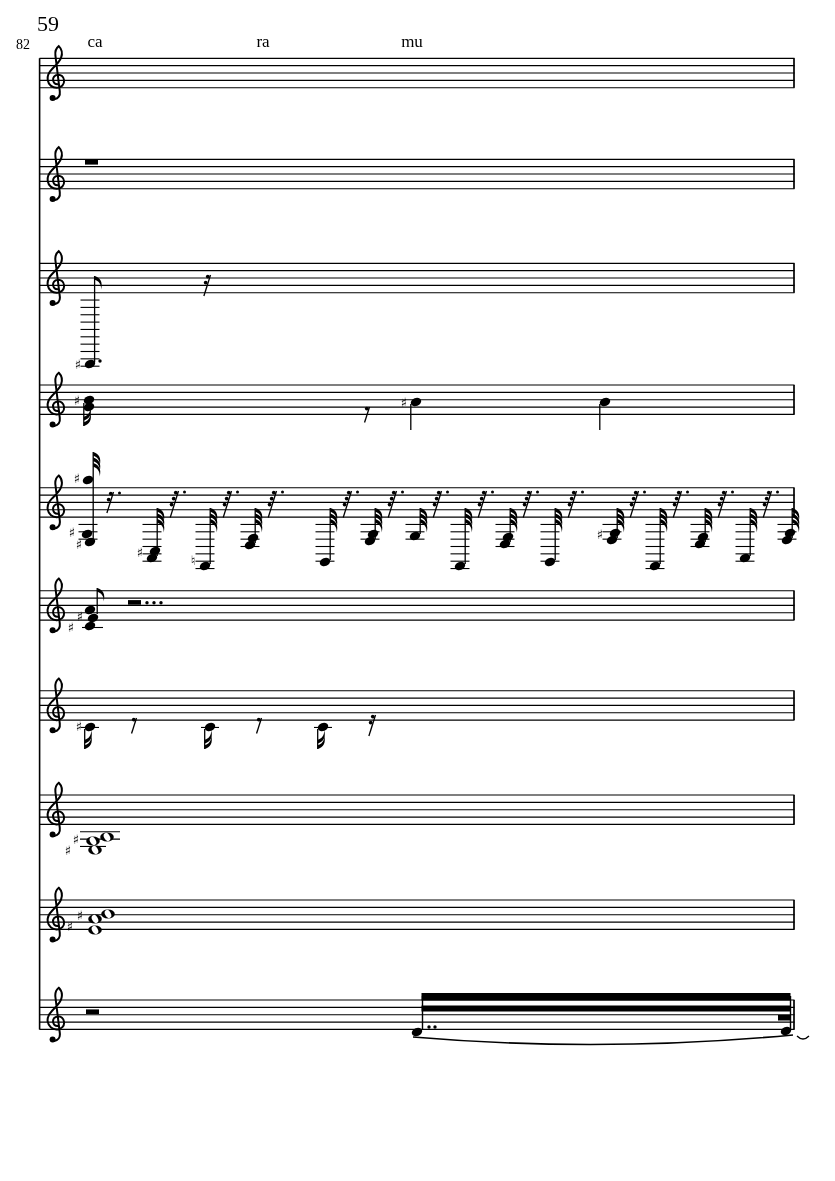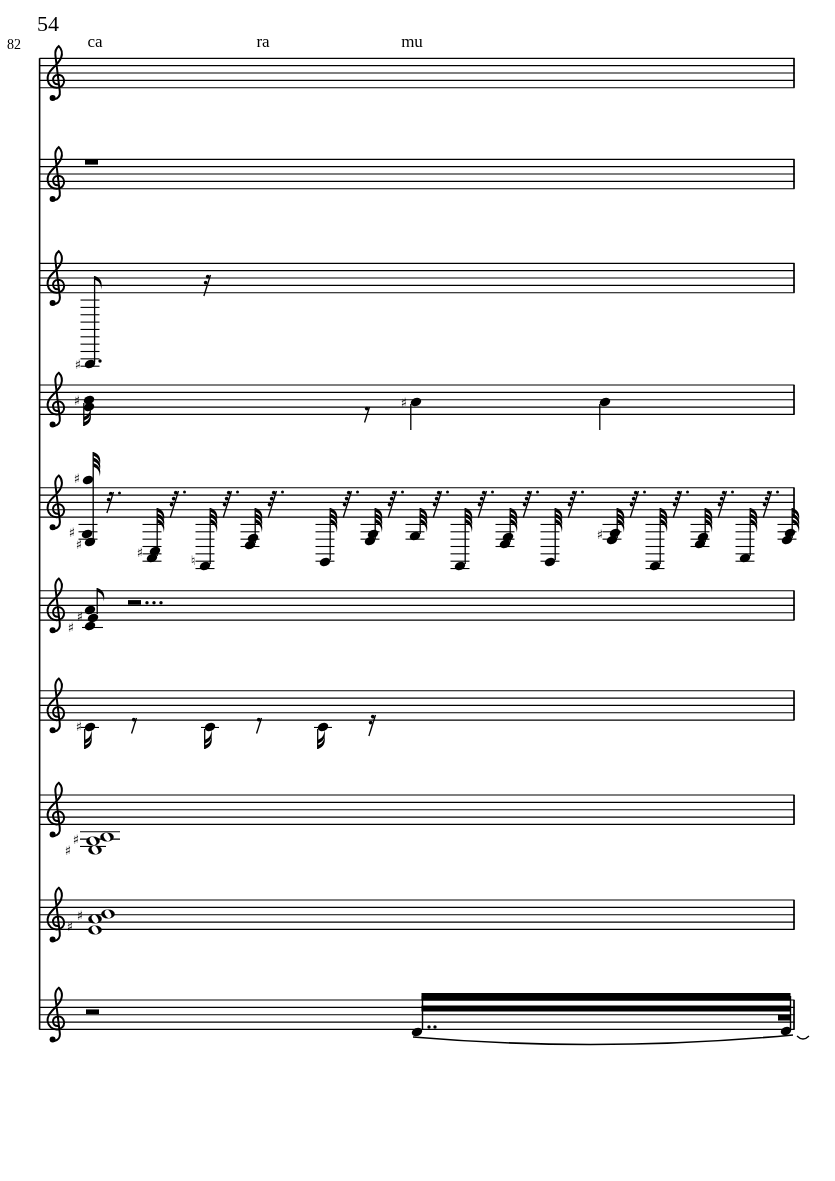--- a/index.html
+++ b/index.html
@@ -5,30 +5,30 @@
   html,body{margin:0;padding:0;background:#ffffff;}
   .page{
     position:relative;width:835px;height:1181px;background:#ffffff;
     font-family:"Liberation Serif","DejaVu Serif",serif;color:#000;
     overflow:hidden;
   }
   .measure-number{
     position:absolute;left:37px;top:13px;font-size:22px;line-height:1;
   }
   .system-number{
-    position:absolute;left:7px;top:38px;font-size:14px;line-height:1;
+    position:absolute;left:16px;top:38px;font-size:14px;line-height:1;
   }
   svg{position:absolute;left:0;top:0;}
   text{user-select:none;}
 </style>
 </head>
 <body>
 
 <div class="page">
-  <div class="measure-number">54</div>
+  <div class="measure-number">59</div>
   <div class="system-number">82</div>
   <svg id="score" width="835" height="1181" viewBox="0 0 835 1181">
       <g>
         <line x1="39.5" y1="58.3" x2="794.5" y2="58.3" stroke="#000000" stroke-width="1.15"></line>
         <line x1="39.5" y1="65.64999999999999" x2="794.5" y2="65.64999999999999" stroke="#000000" stroke-width="1.15"></line>
         <line x1="39.5" y1="73" x2="794.5" y2="73" stroke="#000000" stroke-width="1.15"></line>
         <line x1="39.5" y1="80.35" x2="794.5" y2="80.35" stroke="#000000" stroke-width="1.15"></line>
         <line x1="39.5" y1="87.69999999999999" x2="794.5" y2="87.69999999999999" stroke="#000000" stroke-width="1.15"></line>
         <line x1="794" y1="58.3" x2="794" y2="87.69999999999999" stroke="#000000" stroke-width="1.7"></line>
         <g transform="translate(45 58.3)">

